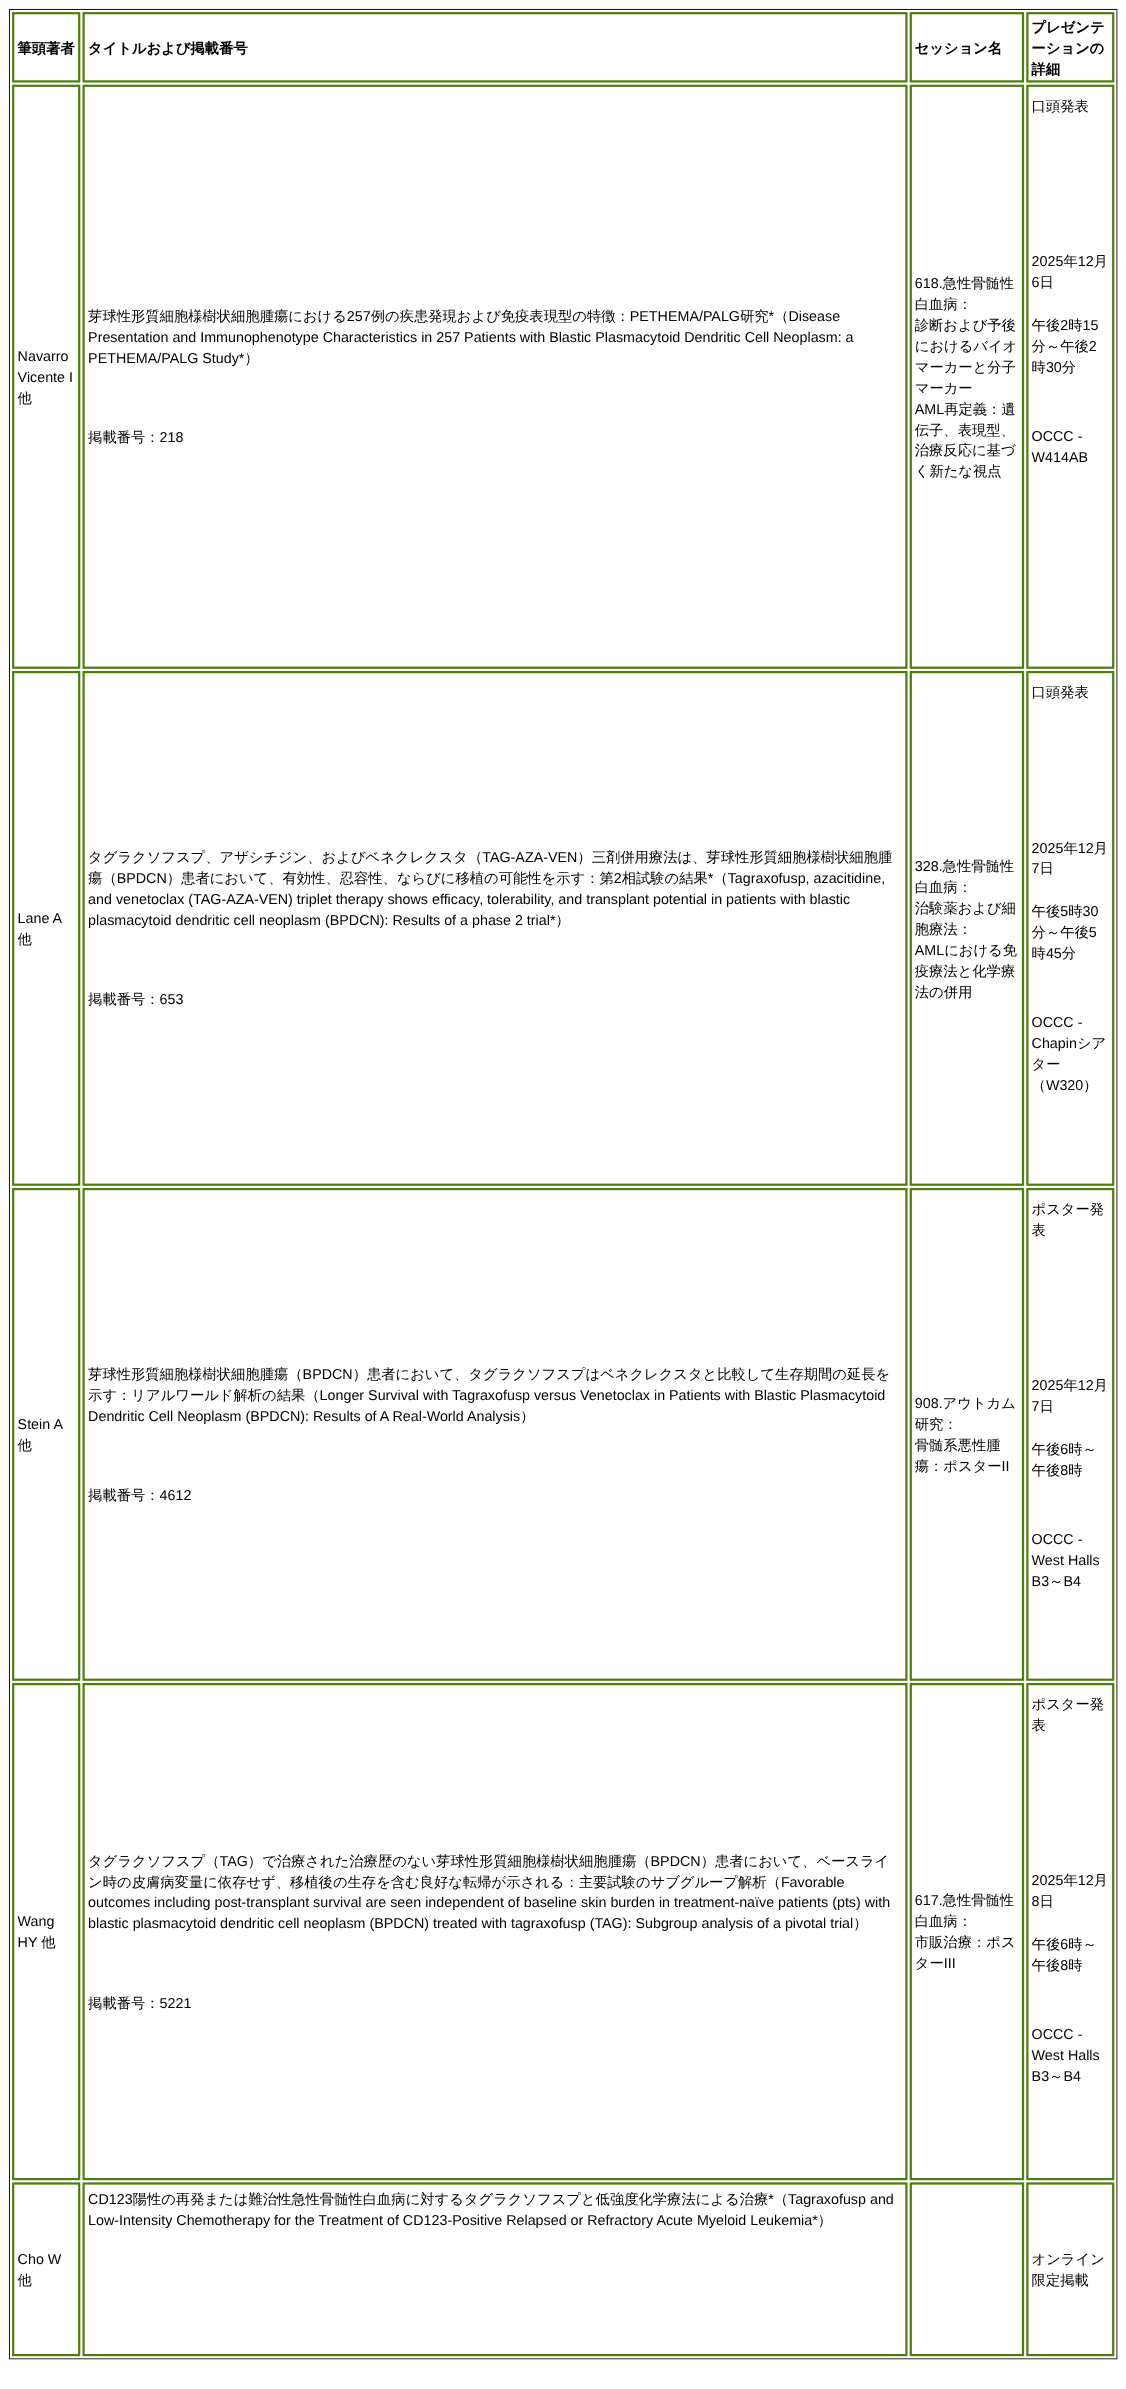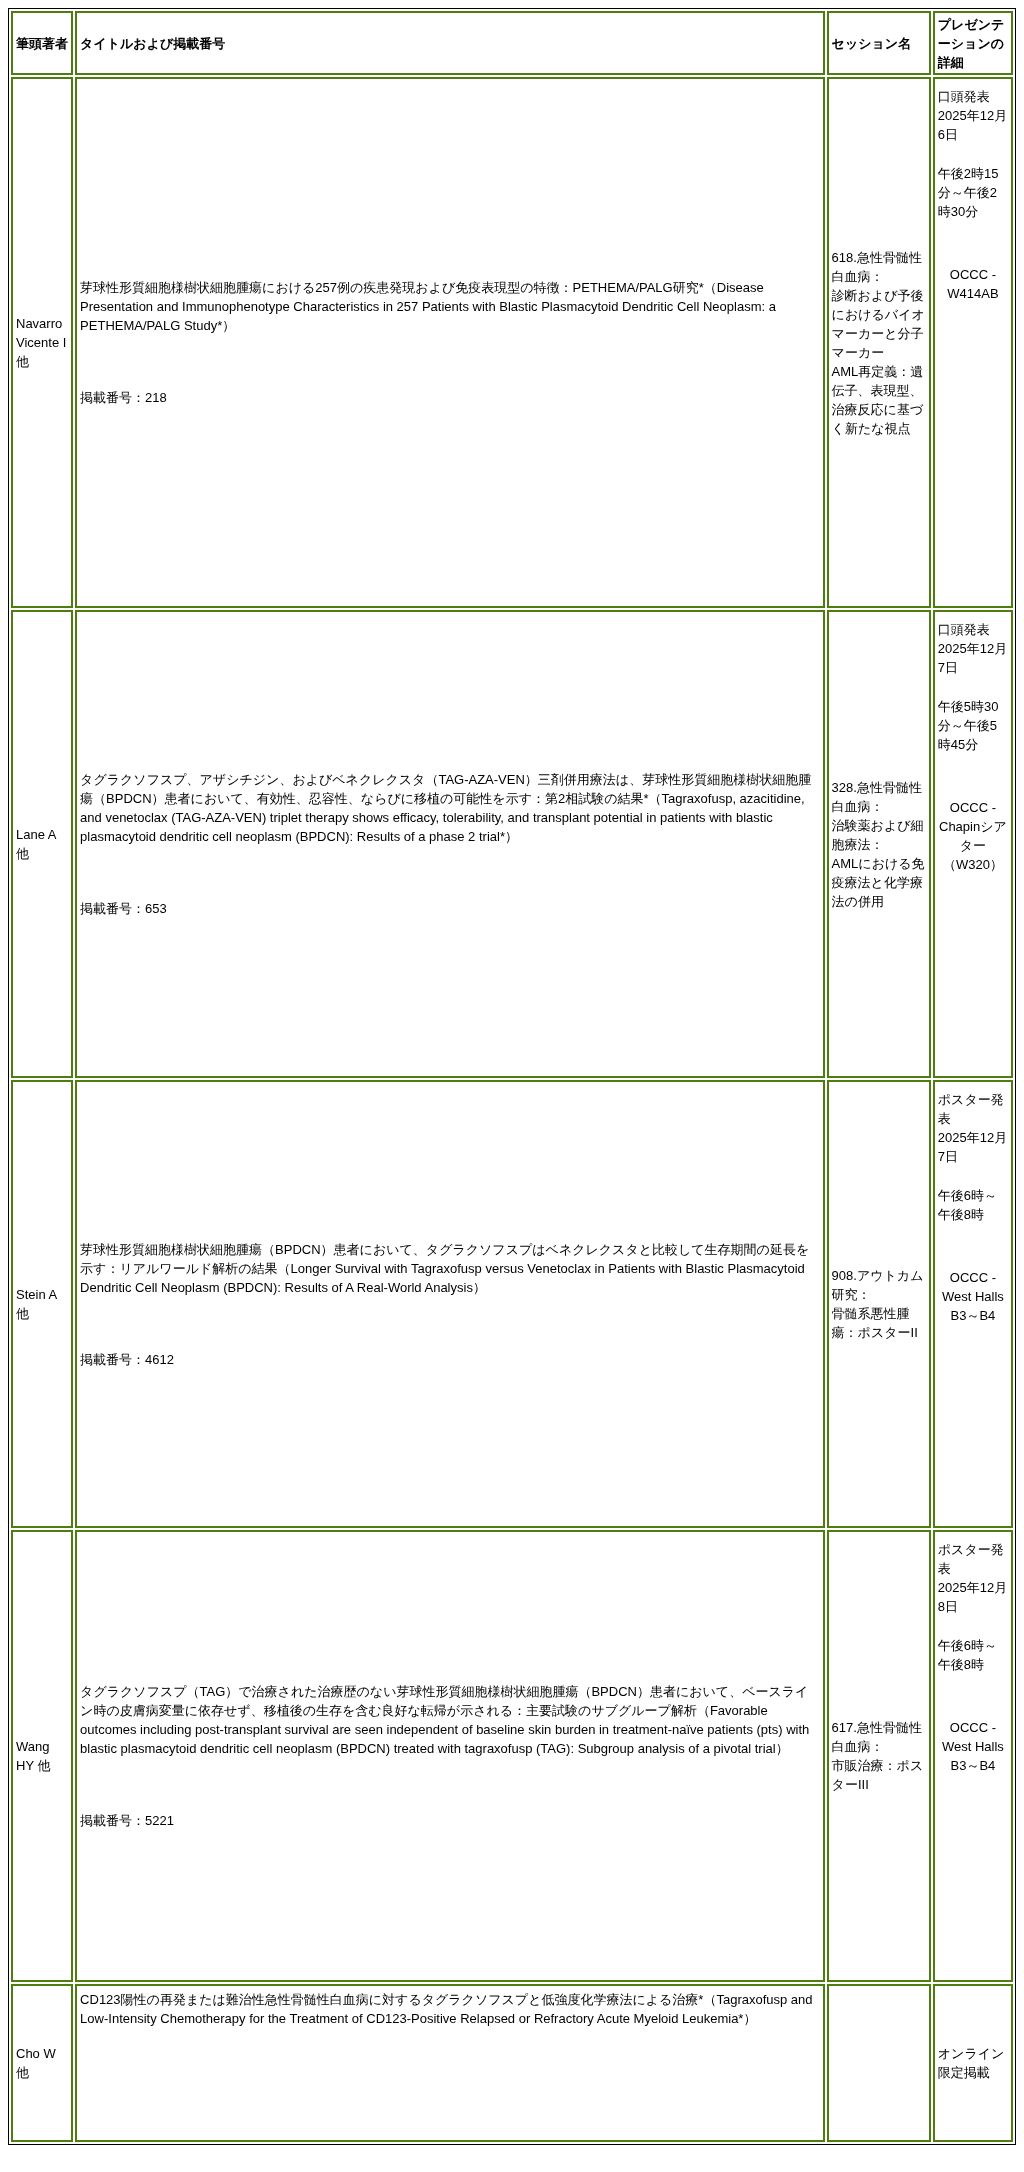--- a/index.html
+++ b/index.html
@@ -39,23 +39,23 @@
   tr.row-5 { height: 158px; }
 
   td.c-session { white-space: pre-line; }
 
   td.c-title .pub-number { margin-top: 53px; }
   td.c-title.top { vertical-align: top; padding-top: 4px; }
 
   td.c-details { vertical-align: top; padding-top: 8px; }
   td.c-details.center { vertical-align: middle; padding-top: 1px; }
   .pres-type { font-weight: normal; }
-  .pres-date { }
+  .pres-date { margin-top: 122px; }
   .pres-time { margin-top: 20px; }
-  .pres-loc  { margin-top: 44px; text-align: center; }
+  .pres-loc  { margin-top: 44px; }
 </style>
 </head>
 <body>
 
 <table class="pres-table">
   <colgroup>
     <col style="width:62px">
     <col style="width:748px">
     <col style="width:104px">
     <col style="width:80px">

